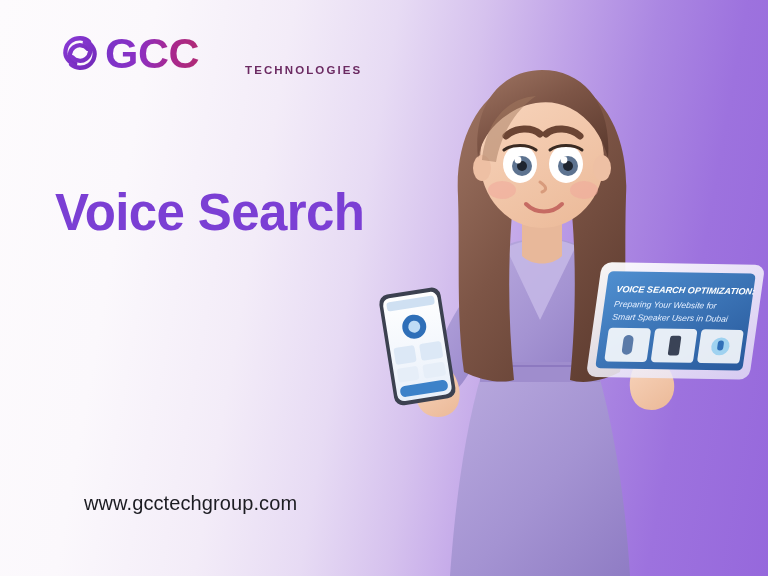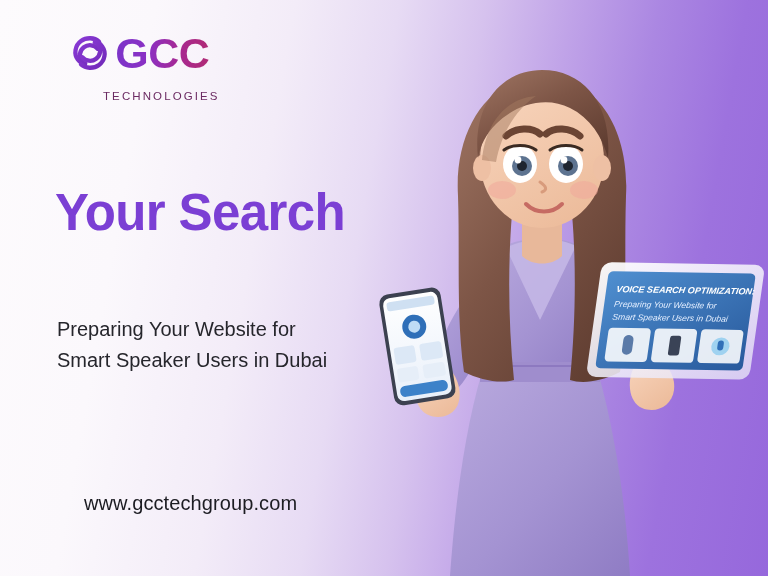--- a/index.html
+++ b/index.html
@@ -22,33 +22,33 @@
         #d6c2ee 56%,
         #c0a3e8 66%,
         #ab87e2 76%,
         #9d72de 86%,
         #9668dc 100%);
   }
 
   
   .logo {
     position:absolute; left:57px; top:30px;
-    display:flex; flex-direction:column; align-items:center;
+    display:flex; flex-direction:row; align-items:flex-end;
   }
   .logo-row { display:flex; align-items:center; gap:2px; }
   .logo-mark { width:46px; height:46px; display:block; }
   .logo-word {
     font-size:43px; font-weight:700; letter-spacing:-0.5px; line-height:1;
     background:linear-gradient(92deg,#7b34c9 0%,#8b30c4 35%,#a8288f 70%,#b02a74 100%);
     -webkit-background-clip:text; background-clip:text;
     color:transparent; -webkit-text-fill-color:transparent;
   }
   .logo-sub {
     margin-top:14px; margin-left:46px;
-    font-size:11.5px; font-weight:400; letter-spacing:2.1px;
+    font-size:11.5px; font-weight:700; letter-spacing:2.1px;
     color:#6b2a62;
   }
 
   
   .headline {
     position:absolute; left:55px; top:185px;
     width:400px;
     font-size:51px; font-weight:700; line-height:1.08;
     letter-spacing:-0.6px;
     color:#7b3fd4;
@@ -93,24 +93,23 @@
           <path d="M14 34.5c4.5 4 12.5 4.5 18 .5 6-4.4 7.4-12.8 3.2-18.6-2.2-3-5.6-4.8-9-4.9
                    4.6 1.6 7.4 6 6.8 10.6-.7 5.4-5.8 9.3-11.2 8.6-2.6-.3-4.9-1.6-6.5-3.5" fill="none" stroke="url(#gmark)" stroke-width="4.3" stroke-linecap="round"></path>
         </svg>
       </span>
       <span class="logo-word">GCC</span>
     </div>
     <div class="logo-sub">TECHNOLOGIES</div>
   </div>
 
   <h1 class="headline">
-    <span class="l1">Your Search</span>
+    <span class="l1">Voice Search</span>
   </h1>
 
-  <p class="subhead">Preparing Your Website for Smart Speaker Users in Dubai</p>
 
   <div class="url">www.gcctechgroup.com</div>
 
   <div class="character">
     <svg viewBox="0 0 438 576" xmlns="http://www.w3.org/2000/svg" aria-hidden="true">
       <defs>
         <linearGradient id="dress" x1="0" y1="0" x2="1" y2="1">
           <stop offset="0%" stop-color="#b9aade"></stop>
           <stop offset="55%" stop-color="#a493d2"></stop>
           <stop offset="100%" stop-color="#8f7cc4"></stop>

